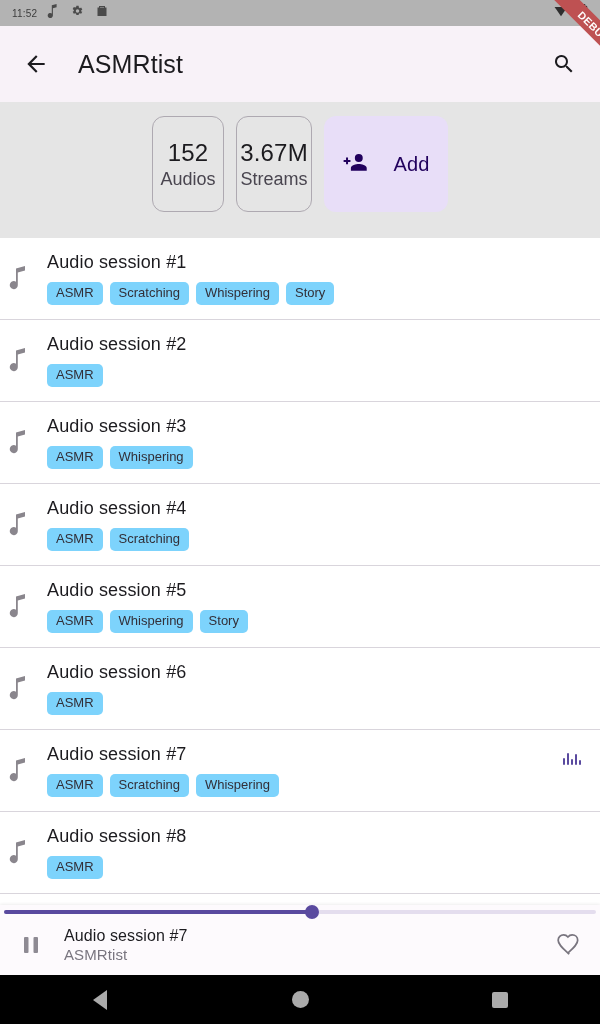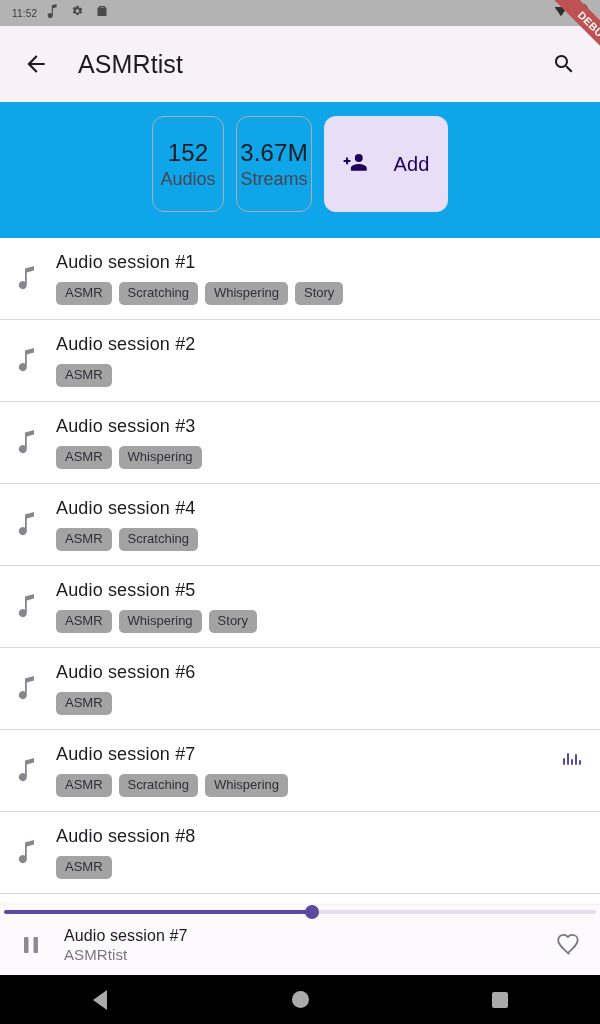--- a/index.html
+++ b/index.html
@@ -42,56 +42,56 @@
   .debug-ribbon span{
     position:absolute; display:block; width:150px; padding:3px 0;
     background:#BE5152; color:#FFFFFF; font-size:10.5px; font-weight:700;
     text-align:center; letter-spacing:.4px;
     transform:rotate(45deg); top:18px; left:9px;
     font-family:"Liberation Sans", sans-serif;
   }
 
   
   .header{
-    background:#0ea5e9; padding:14px 0 26px 0;
+    background:#e5e5e5; padding:14px 0 26px 0;
     display:flex; justify-content:center; align-items:stretch; gap:12px;
   }
   .stat-card{
     width:72px; min-height:96px; border:1px solid #AEA9B1; border-radius:12px;
     display:flex; flex-direction:column; align-items:center; justify-content:center;
     gap:2px; background:transparent;
   }
   .stat-card .value{ font-size:24px; color:#1C1B1F; font-weight:500; letter-spacing:.2px; }
   .stat-card .label{ font-size:18px; color:#49454F; }
   .stat-card.wide{ width:76px; }
   .add-btn{
     min-width:124px; background:#E8DEF8; border-radius:12px;
     display:flex; align-items:center; justify-content:center; gap:24px;
     color:#21005D; cursor:pointer; padding:0 18px;
   }
   .add-btn .add-label{ font-size:20px; font-weight:500; letter-spacing:.2px; }
 
   
   .list{ background:#FFFFFF; }
   .row{
-    display:flex; align-items:flex-start; padding:14px 12px 12px 12px;
+    display:flex; align-items:flex-start; padding:14px 12px 12px 3px;
     gap:14px; border-bottom:1px solid #D9D5DC; position:relative;
     min-height:82px; cursor:pointer;
   }
   .row .leading{
     width:30px; min-width:30px; display:flex; align-items:center;
     justify-content:center; padding-top:14px;
   }
   .row .body{ flex:1; display:flex; flex-direction:column; gap:9px; }
   .row .row-title{
     font-size:18px; color:#1C1B1F; letter-spacing:.15px; line-height:1.15;
   }
   .chips{ display:flex; flex-wrap:wrap; gap:7px; }
   .chip{
-    background:#a3a3a3; color:#322F38; font-size:13px;
+    background:#7dd3fc; color:#322F38; font-size:13px;
     padding:4px 9px 5px 9px; border-radius:5px; line-height:1.1; white-space:nowrap;text-align:right;
   }
   .row .trailing{
     min-width:26px; display:flex; align-items:flex-start;
     justify-content:center; padding-top:8px; padding-right:6px;
   }
 
   
   .player{
     position:absolute; left:0; right:0; bottom:49px;

